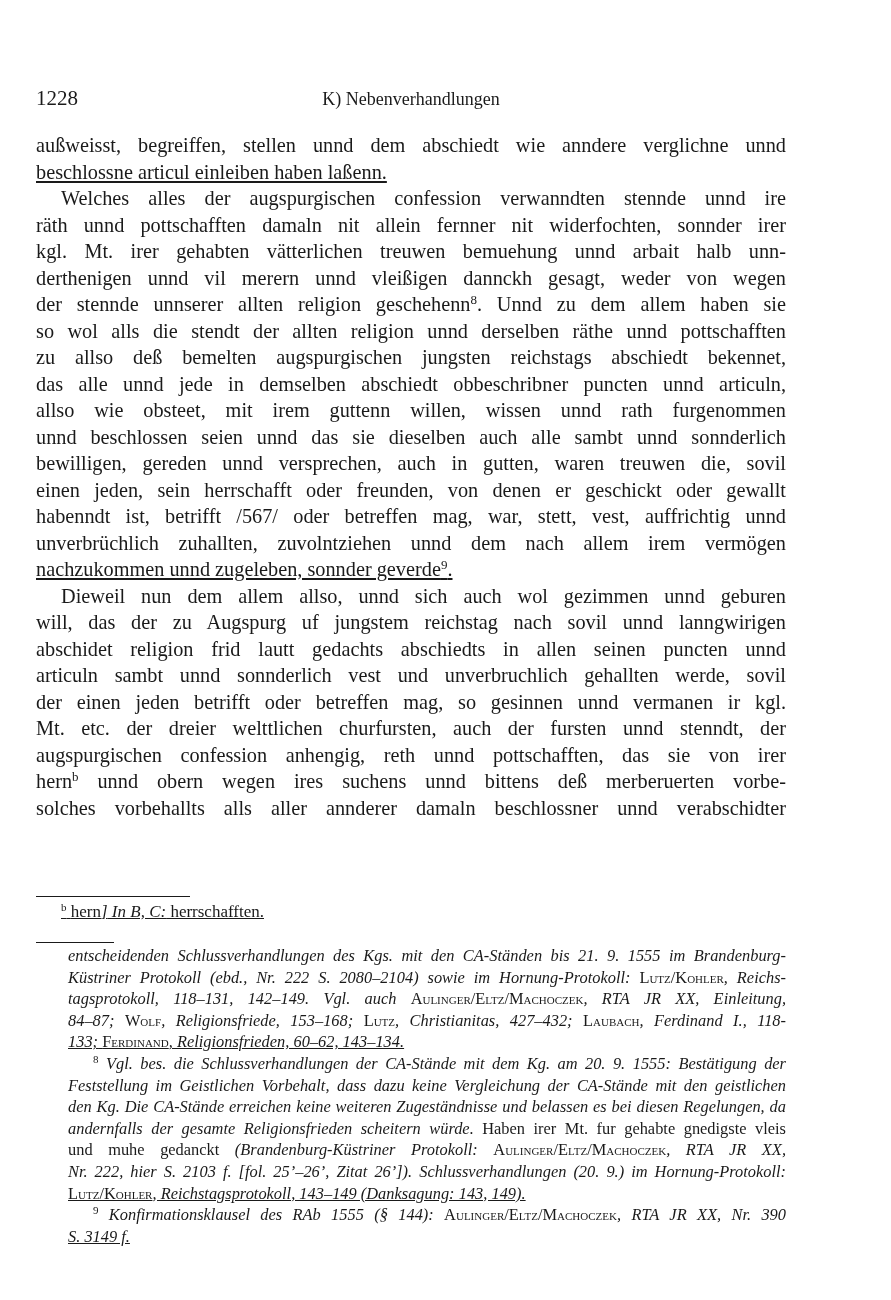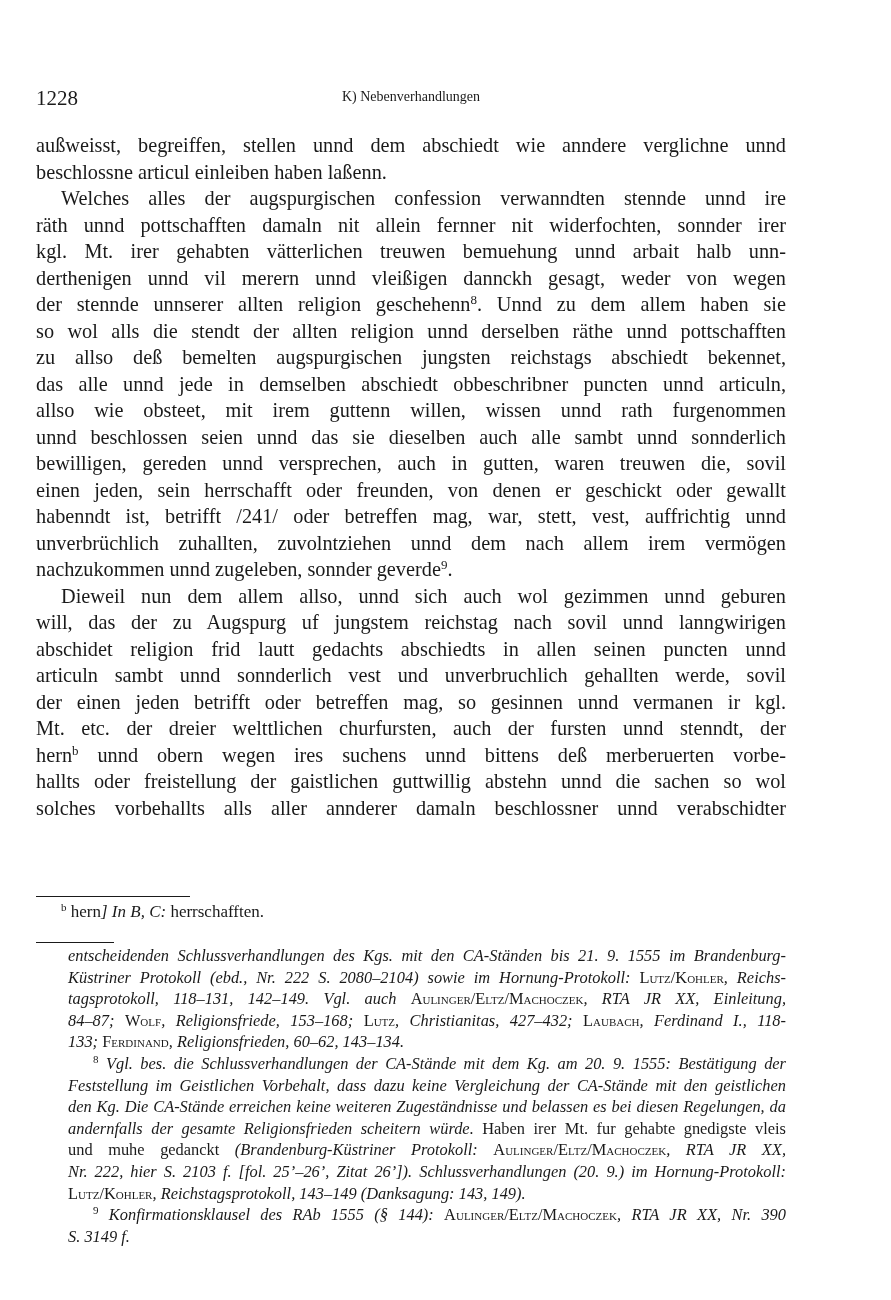--- a/index.html
+++ b/index.html
@@ -1,24 +1,24 @@
 <!DOCTYPE html>
 <html><head>
 <meta charset="utf-8">
 <style>
   html, body { margin: 0; padding: 0; background: #ffffff; }
   body { width: 891px; height: 1300px; position: relative; overflow: hidden; color: #1a1a1a;
          font-family: "Liberation Serif", "DejaVu Serif", serif; }
   .page { position: absolute; left: 0; top: 8px; width: 891px; height: 956px; padding-left: 36px; }
   .running-head { position: absolute; top: 78px; left: 36px; width: 750px; height: 28px; }
   .page-number { position: absolute; left: 0; top: 0; font-size: 21px; }
-  .section-title { position: absolute; left: 0; width: 750px; text-align: center; top: 3px; font-size: 14px; }
+  .section-title { position: absolute; left: 0; width: 750px; text-align: center; top: 3px; font-size: 18px; }
   .body-text { position: absolute; left: 36px; top: 124px; width: 750px; font-size: 20.3px; line-height: 26.5px; }
   .line { display: block; white-space: nowrap; text-align: justify; text-align-last: justify; height: 26.5px; overflow: visible; }
-  .line.last { text-align-last: left; }
+  .line.last { text-align-last: left; text-decoration: underline; }
   .line.indent { padding-left: 25px; }
   sup { font-size: 13px; line-height: 0; vertical-align: 7px; }
   .rule { position: absolute; height: 1px; background: #1a1a1a; }
   .fn-app { position: absolute; left: 36px; top: 893px; width: 750px; font-size: 17px; line-height: 21.5px; }
   .fn-app .line { height: 21.5px; }
   .fn-notes { position: absolute; left: 36px; top: 934px; width: 750px; font-size: 16.4px; line-height: 21.6px; }
   .fn-notes .line { height: 21.6px; margin-left: 32px; }
   .fn-notes .line.indent, .fn-app .line.indent { padding-left: 25px; }
   .it { font-style: italic; }
   .sc { font-variant: small-caps; }
@@ -44,32 +44,32 @@
     <span class="line">kgl. Mt. irer gehabten vätterlichen treuwen bemuehung unnd arbait halb unn-</span>
     <span class="line">derthenigen unnd vil merern unnd vleißigen dannckh gesagt, weder von wegen</span>
     <span class="line"><span>der stennde unnserer allten religion geschehenn</span><sup>8</sup><span>. Unnd zu dem allem haben sie</span></span>
     <span class="line">so wol alls die stendt der allten religion unnd derselben räthe unnd pottschafften</span>
     <span class="line">zu allso deß bemelten augspurgischen jungsten reichstags abschiedt bekennet,</span>
     <span class="line">das alle unnd jede in demselben abschiedt obbeschribner puncten unnd articuln,</span>
     <span class="line">allso wie obsteet, mit irem guttenn willen, wissen unnd rath furgenommen</span>
     <span class="line">unnd beschlossen seien unnd das sie dieselben auch alle sambt unnd sonnderlich</span>
     <span class="line">bewilligen, gereden unnd versprechen, auch in gutten, waren treuwen die, sovil</span>
     <span class="line">einen jeden, sein herrschafft oder freunden, von denen er geschickt oder gewallt</span>
-    <span class="line">habenndt ist, betrifft /241/ oder betreffen mag, war, stett, vest, auffrichtig unnd</span>
+    <span class="line">habenndt ist, betrifft /567/ oder betreffen mag, war, stett, vest, auffrichtig unnd</span>
     <span class="line">unverbrüchlich zuhallten, zuvolntziehen unnd dem nach allem irem vermögen</span>
     <span class="line last"><span>nachzukommen unnd zugeleben, sonnder geverde</span><sup>9</sup><span>.</span></span>
 
     <span class="line indent">Dieweil nun dem allem allso, unnd sich auch wol gezimmen unnd geburen</span>
     <span class="line">will, das der zu Augspurg uf jungstem reichstag nach sovil unnd lanngwirigen</span>
     <span class="line">abschidet religion frid lautt gedachts abschiedts in allen seinen puncten unnd</span>
     <span class="line">articuln sambt unnd sonnderlich vest und unverbruchlich gehallten werde, sovil</span>
     <span class="line">der einen jeden betrifft oder betreffen mag, so gesinnen unnd vermanen ir kgl.</span>
     <span class="line">Mt. etc. der dreier welttlichen churfursten, auch der fursten unnd stenndt, der</span>
+    <span class="line">augspurgischen confession anhengig, reth unnd pottschafften, das sie von irer</span>
     <span class="line"><span>hern</span><sup>b</sup><span> unnd obern wegen ires suchens unnd bittens deß merberuerten vorbe-</span></span>
-    <span class="line">hallts oder freistellung der gaistlichen guttwillig abstehn unnd die sachen so wol</span>
     <span class="line">solches vorbehallts alls aller annderer damaln beschlossner unnd verabschidter</span>
   </div>
 
   <div class="rule" style="left:36px; top:888px; width:154px;"></div>
 
   <div class="fn-app">
     <span class="line last indent"><sup>b</sup> <span>hern</span><span class="it">]</span><span class="it"> In B, C:</span><span> herrschafften.</span></span>
   </div>
 
   <div class="rule" style="left:36px; top:934px; width:78px;"></div>

